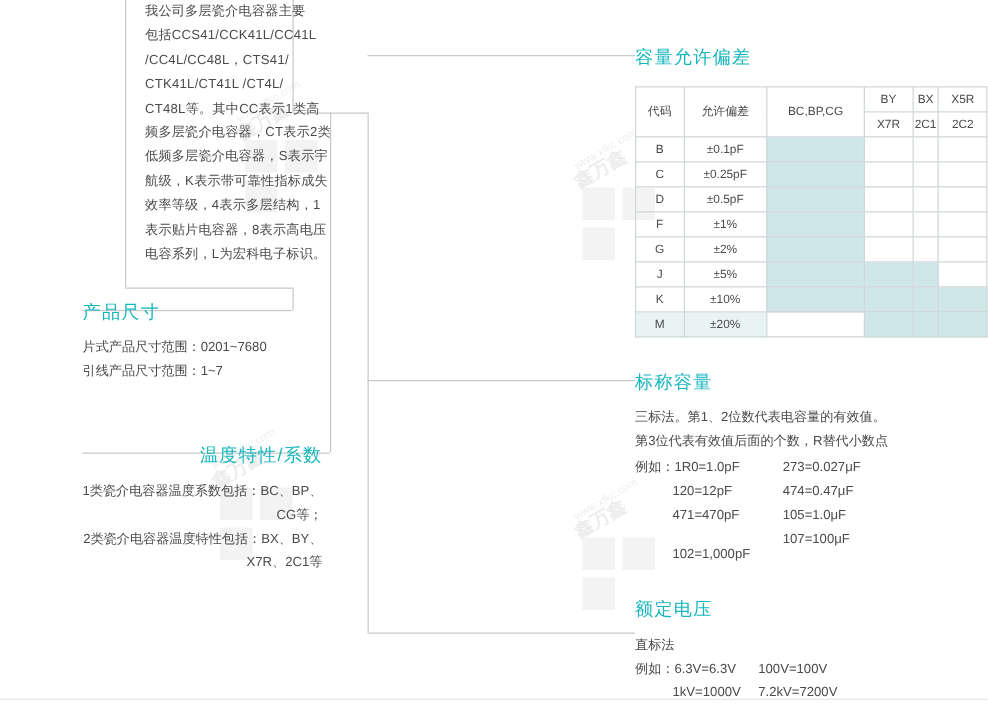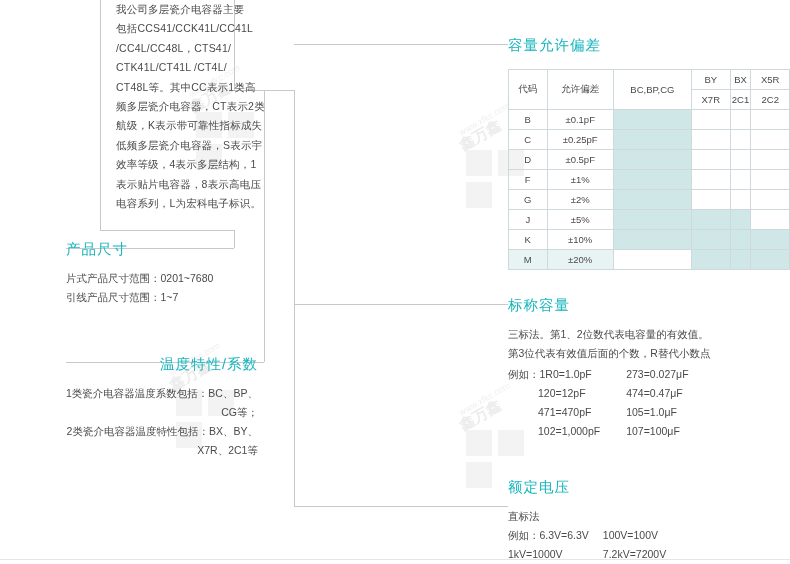--- a/index.html
+++ b/index.html
@@ -180,22 +180,22 @@
 
   <div class="ln hl" style="left:294px; top:506px; width:214px;"></div>
 
   <div class="intro">
     <div>我公司多层瓷介电容器主要</div>
     <div>包括CCS41/CCK41L/CC41L</div>
     <div>/CC4L/CC48L，CTS41/</div>
     <div>CTK41L/CT41L /CT4L/</div>
     <div>CT48L等。其中CC表示1类高</div>
     <div>频多层瓷介电容器，CT表示2类</div>
+    <div>低频多层瓷介电容器，S表示宇</div>
     <div>航级，K表示带可靠性指标成失</div>
-    <div>低频多层瓷介电容器，S表示宇</div>
     <div>效率等级，4表示多层结构，1</div>
     <div>表示贴片电容器，8表示高电压</div>
     <div>电容系列，L为宏科电子标识。</div>
   </div>
 
   <div class="block" id="block-size">
     <h2 class="sec-title">产品尺寸</h2>
     <div class="sec-body">
       <div>片式产品尺寸范围：0201~7680</div>
       <div>引线产品尺寸范围：1~7</div>
@@ -301,40 +301,40 @@
   <div class="block" id="block-cap">
     <h2 class="sec-title">标称容量</h2>
     <div class="sec-body">
       <div>三标法。第1、2位数代表电容量的有效值。</div>
       <div>第3位代表有效值后面的个数，R替代小数点</div>
       <div style="display:flex; gap:26px; margin-top:2px;">
         <div>
           <div>例如：1R0=1.0pF</div>
           <div style="margin-left:30px;">120=12pF</div>
           <div style="margin-left:30px;">471=470pF</div>
-          <div style="margin-left:30px;">102=1,000pF</div>
+          <div style="margin-left:30px;margin-top:12px;">102=1,000pF</div>
         </div>
         <div>
           <div>273=0.027μF</div>
           <div>474=0.47μF</div>
           <div>105=1.0μF</div>
           <div>107=100μF</div>
         </div>
       </div>
     </div>
   </div>
 
   <div class="block" id="block-volt">
     <h2 class="sec-title">额定电压</h2>
     <div class="sec-body">
       <div>直标法</div>
       <div style="display:flex; gap:14px;">
         <div>
           <div>例如：6.3V=6.3V</div>
-          <div style="">1kV=1000V</div>
+          <div style="margin-left:30px;">1kV=1000V</div>
         </div>
         <div>
           <div>100V=100V</div>
           <div>7.2kV=7200V</div>
         </div>
       </div>
     </div>
   </div>
 
   <div class="footer-rule"></div>

